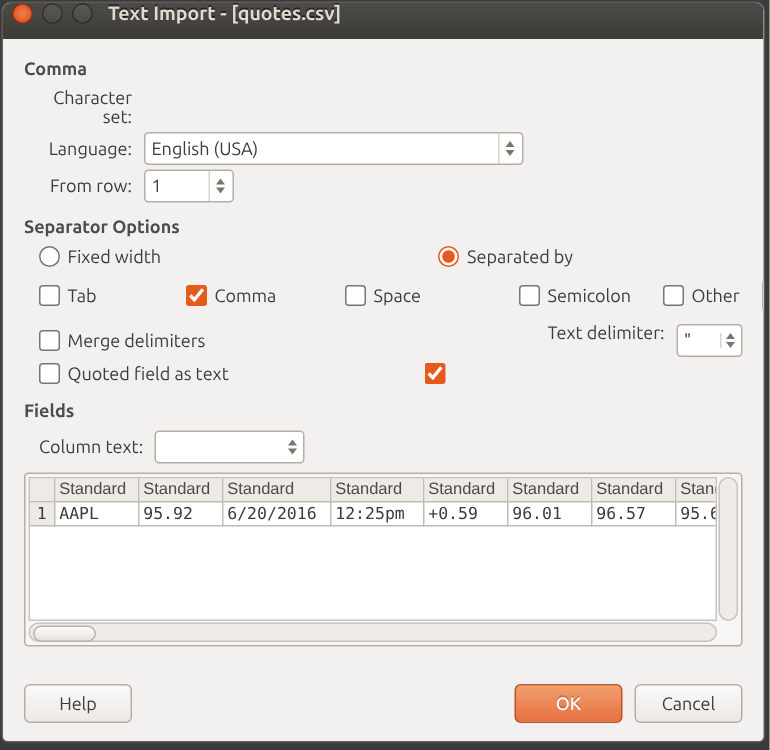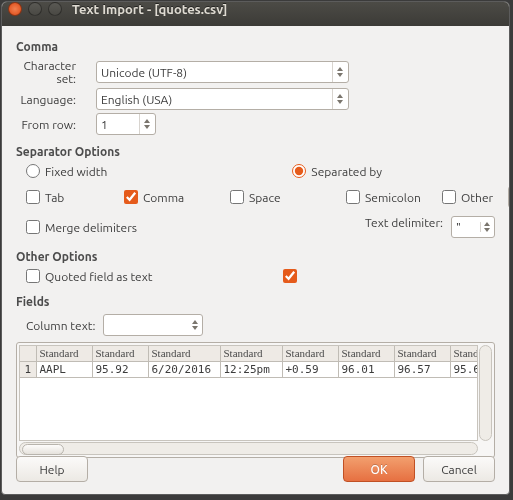--- a/index.html
+++ b/index.html
@@ -46,21 +46,21 @@
     text-shadow: 0 -1px rgba(0,0,0,0.5);
   }
   .content { padding: 10px 14px 10px 14px; }
   .section-title {
     font-weight: bold;
     color: #4c4c4c;
     margin: 4px 0 6px 0;
     font-size: 12px;
   }
   .row { display: flex; align-items: center; margin: 3px 0; }
-  .lbl { width: 80px; text-align: right; padding-right: 20px; color: #3c3c3c;}
+  .lbl { width: 80px; text-align: right; padding-right: 8px; color: #3c3c3c;}
   .combo, .spin {
     background: #fff;
     border: 1px solid #b4aea6;
     border-radius: 3px;
     height: 22px;
     display: flex;
     align-items: center;
     padding: 0 4px;
     font-size: 12px;
     color: #3c3c3c;
@@ -152,21 +152,21 @@
   }
   .ptable th, .ptable td {
     border-right: 1px solid #c0bcb5;
     border-bottom: 1px solid #c0bcb5;
     padding: 1px 3px;
     text-align: left;
     height: 15px;
     font-weight: normal;
     white-space: nowrap; overflow: hidden;
   }
-  .ptable th { background: #eeeae5; color:#4a4a4a; font-family: Liberation Serif, serif; font-size:11px;margin-top:12px;}
+  .ptable th { background: #eeeae5; color:#4a4a4a; font-family: Liberation Sans, sans-serif; font-size:11px;margin-top:12px;}
   .ptable td.rownum { background: #eeeae5; text-align:center; width: 16px;}
   .vscroll {
     position: absolute; right: 2px; top: 2px; bottom: 16px; width: 13px;
     background: #efece7; border: 1px solid #c8c4bd; border-radius: 7px;
   }
   .hscroll {
     position: absolute; left: 2px; right: 16px; bottom: 2px; height: 13px;
     background: #efece7; border: 1px solid #c8c4bd; border-radius: 7px;
   }
   .hscroll::before {
@@ -213,27 +213,20 @@
     <span class="winbtn wmin"></span>
     <span class="winbtn wmax"></span>
     <span class="title">Text Import - [quotes.csv]</span>
   </div>
 
   <div class="content">
 
     <div class="section-title">Comma</div>
     <div class="row">
       <span class="lbl">Character set:</span>
-      <div class="combo">
-        <span class="val">Unicode (UTF-8)</span>
-        <span class="spinner-arrows">
-            <span class="arrow-up"></span>
-            <span class="arrow-down"></span>
-          </span>
-      </div>
     </div>
     <div class="row">
       <span class="lbl">Language:</span>
       <div class="combo">
         <span class="val">English (USA)</span>
         <span class="spinner-arrows">
             <span class="arrow-up"></span>
             <span class="arrow-down"></span>
           </span>
       </div>
@@ -296,21 +289,20 @@
         <div class="small-combo">
           <span>"</span>
           <span class="mini-arrows">
               <span class="arrow-up"></span>
               <span class="arrow-down"></span>
             </span>
         </div>
       </div>
     </div>
 
-    <div class="section-title" style="margin-top:12px">Other Options</div>
     <div class="otheropts">
       <label class="chk">
         <input type="checkbox" style="">
         <span>Quoted field as text</span>
       </label>
       <label class="chk">
         <input type="checkbox" checked="" style="">
       </label>
     </div>
 

